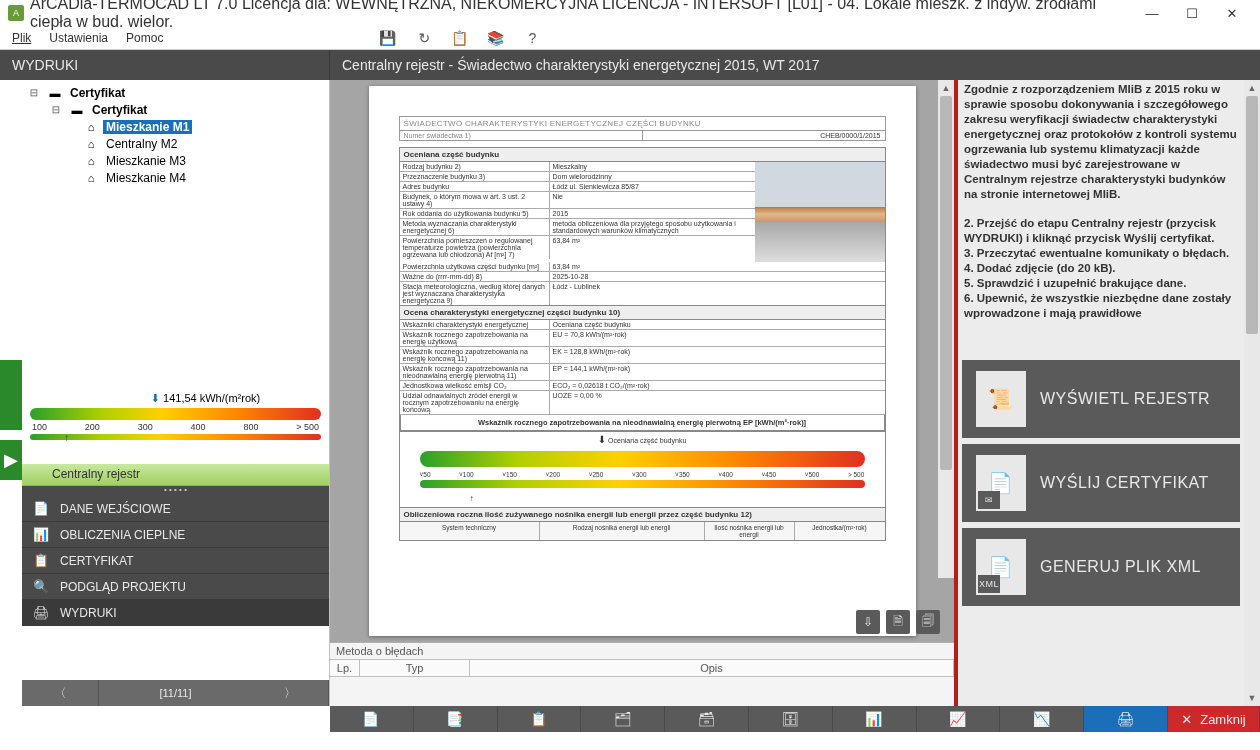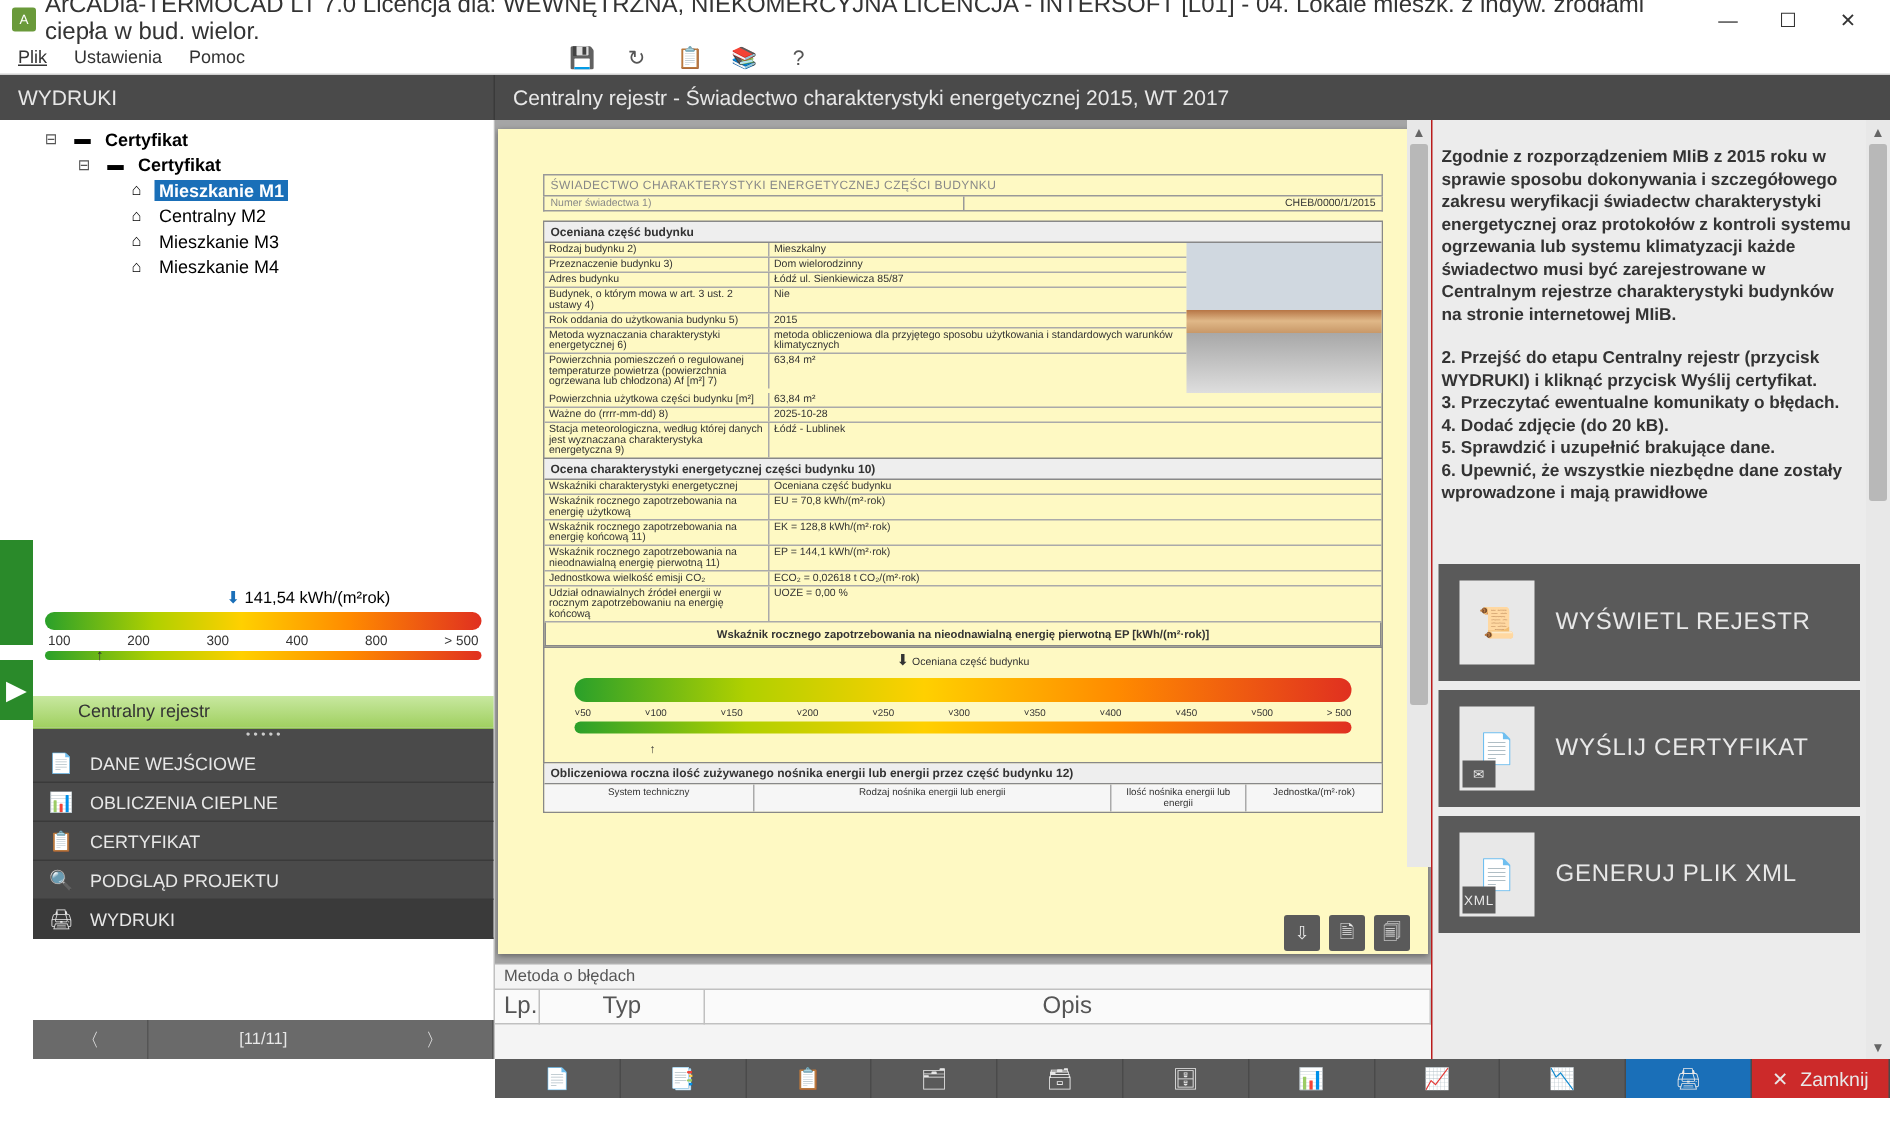--- a/index.html
+++ b/index.html
@@ -54,21 +54,21 @@
 .navbtn.act { background: #3a3a3a; }
 .navbtn .ni { width: 18px; text-align: center; font-size: 13px; }
 
 .pager { height: 26px; background: #6a6a6a; display: flex; align-items: center; margin-top: auto; }
 .pager .pbtn { flex: 1; height: 26px; display: flex; align-items: center; justify-content: center; color: #e8e8e8; border-right: 1px solid #555; }
 .pager .pnum { flex: 2; text-align: center; color: #e8e8e8; font-size: 11px; }
 
 .center { flex: 1; display: flex; flex-direction: column; background: #a5a5a5; position: relative; }
 
 .doc-scroll { flex: 1; overflow: hidden; display: flex; justify-content: center; padding: 6px 0; position: relative; }
-.doc-page { width: 620px; min-height: 540px; background: #fef9c3; box-shadow: 0 1px 4px rgba(0,0,0,.4); padding: 30px 30px 10px 30px; font-size: 8px; color: #333; }
+.doc-page { width: 547px; min-height: 540px; background: #ffffff; box-shadow: 0 1px 4px rgba(0,0,0,.4); padding: 30px 30px 10px 30px; font-size: 8px; color: #333; }
 .doc-title { border: 1px solid #999; padding: 2px 4px; font-size: 8px; color: #888; letter-spacing: .3px; }
 .doc-subrow { border: 1px solid #999; border-top: none; display: flex; font-size: 7px; }
 .doc-subrow > div { padding: 1px 4px; }
 .doc-subrow .l { flex: 1; color: #888; }
 .doc-subrow .r { flex: 1; text-align: right; border-left: 1px solid #999; }
 
 .tbl { border: 1px solid #888; margin-top: 6px; }
 .tbl-hdr { background: #eee; font-weight: bold; padding: 2px 4px; border-bottom: 1px solid #888; font-size: 8px; }
 .tbl-row { display: flex; border-bottom: 1px solid #aaa; font-size: 7px; }
 .tbl-row:last-child { border-bottom: none; }
@@ -87,23 +87,23 @@
 .tbl2 { border: 1px solid #888; border-top: none; }
 .tbl2-hdr { display: flex; font-size: 6.5px; background: #f6f6f6; }
 .tbl2-hdr > div { border-right: 1px solid #aaa; padding: 2px 3px; text-align: center; }
 
 .page-icons { position: absolute; bottom: 72px; right: 14px; display: flex; gap: 6px; }
 .page-icons .pi { width: 24px; height: 24px; background: #5a5a5a; color: #e8e8e8; display: flex; align-items: center; justify-content: center; font-size: 12px; border-radius: 2px; }
 
 .err-panel { height: 64px; background: #f4f4f4; border-top: 1px solid #b0b0b0; }
 .err-title { font-size: 11px; padding: 2px 6px; color: #555; }
 .err-tbl { border-top: 1px solid #c0c0c0; display: flex; }
-.err-th { border-right: 1px solid #c0c0c0; padding: 2px 6px; font-size: 16px; color: #555; background: #fafafa; border-bottom: 1px solid #c0c0c0; text-align: center; }
-
-.rightpanel { width: 290px; background: #ececec; display: flex; flex-direction: column; padding: 18px 4px 4px 4px; gap: 6px; border-left: 1px solid #b91c1c; }
+.err-th { border-right: 1px solid #c0c0c0; padding: 2px 6px; font-size: 11px; color: #555; background: #fafafa; border-bottom: 1px solid #c0c0c0; text-align: center; }
+
+.rightpanel { width: 290px; background: #ececec; display: flex; flex-direction: column; padding: 2px 4px 4px 4px; gap: 6px; border-left: 4px solid #b91c1c; }
 .info-text { font-size: 11.5px; color: #333; line-height: 1.3; font-weight: bold; overflow: hidden; height: 272px; padding: 0 2px; }
 .bigbtn { height: 78px; background: #5a5a5a; color: #e8e8e8; display: flex; align-items: center; gap: 14px; padding: 0 14px; font-size: 16px; letter-spacing: .5px; }
 .bigbtn .bicon { width: 50px; height: 56px; background: #e8e8e8; display: flex; align-items: center; justify-content: center; font-size: 20px; color: #5a5a5a; position: relative; }
 .bigbtn .bicon .ov { position: absolute; bottom: 2px; left: 2px; width: 22px; height: 18px; background: #5a5a5a; color: #e8e8e8; font-size: 9px; display: flex; align-items: center; justify-content: center; }
 
 .vscroll { width: 16px; background: #e8e8e8; display: flex; flex-direction: column; }
 .vscroll .arr { height: 16px; display: flex; align-items: center; justify-content: center; font-size: 9px; color: #666; }
 .vscroll .track { flex: 1; position: relative; }
 .vscroll .thumb { position: absolute; left: 2px; right: 2px; top: 0; height: 40%; background: #b8b8b8; border-radius: 2px; }
 

